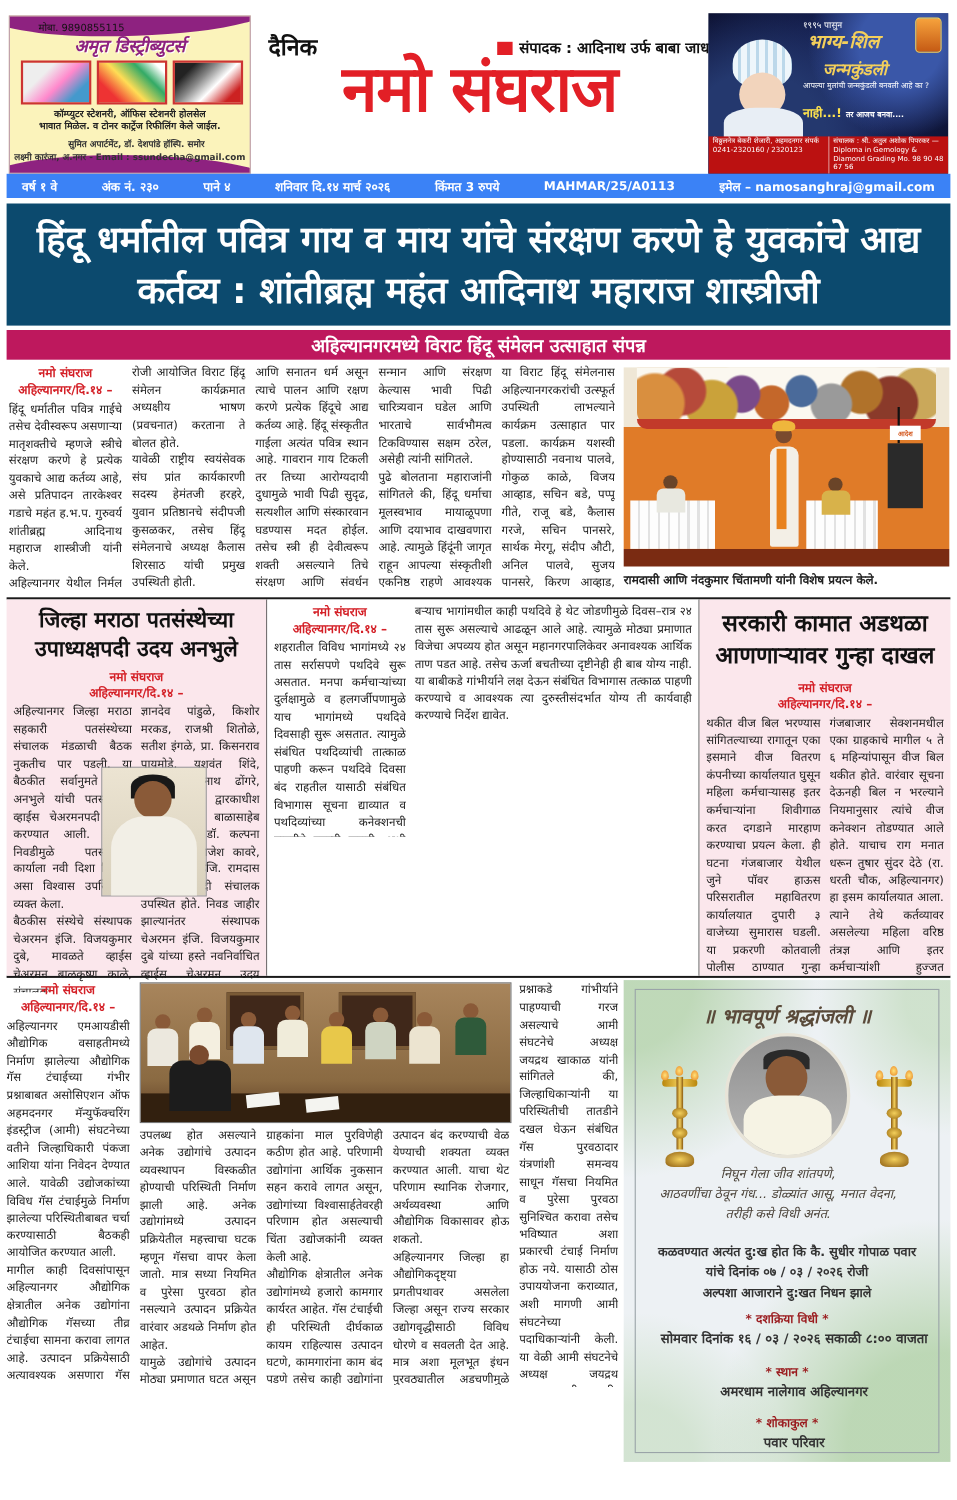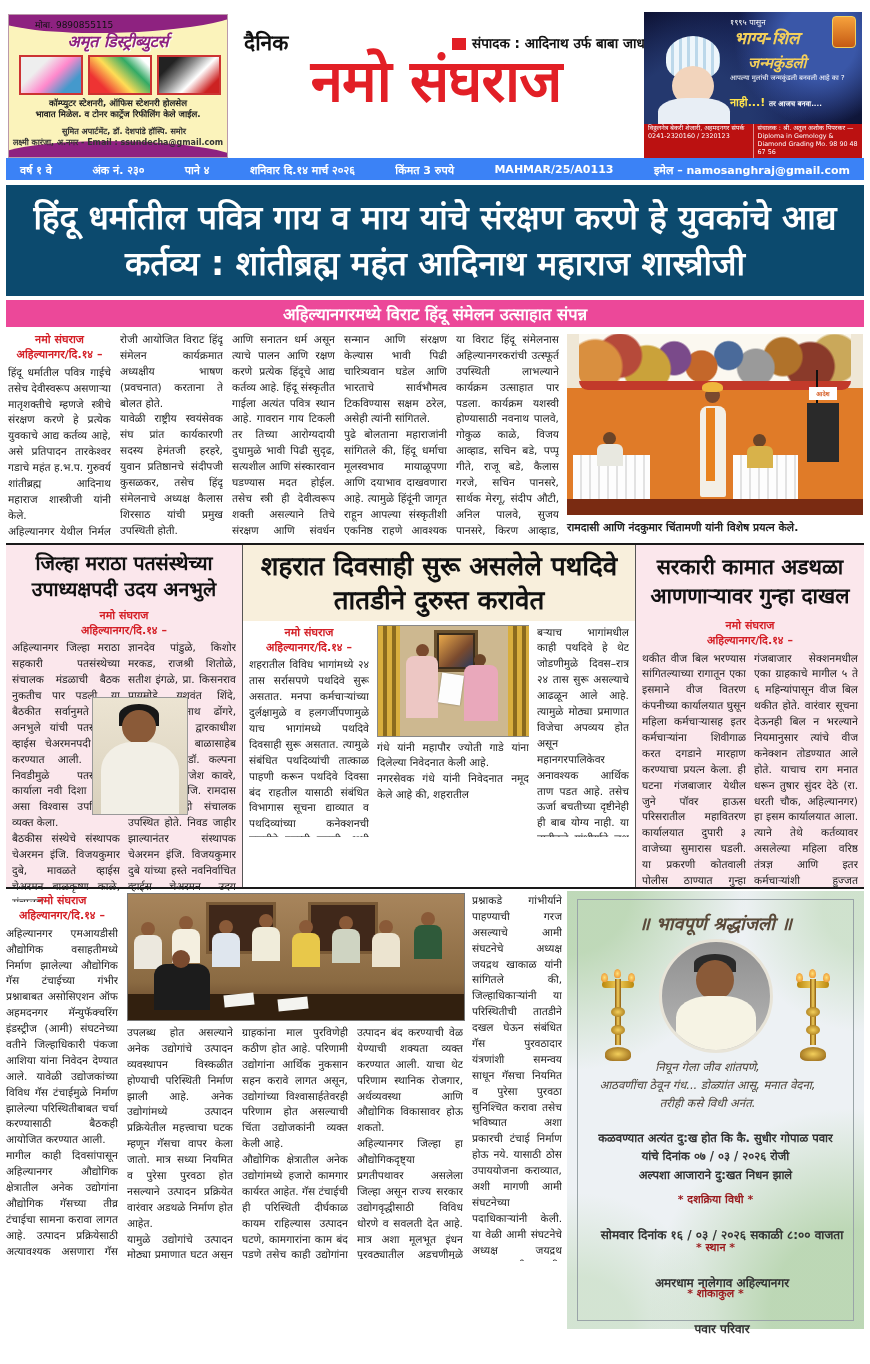--- a/index.html
+++ b/index.html
@@ -55,21 +55,21 @@
 
   
   .infobar{position:absolute;top:158px;left:6px;right:6px;height:22px;background:#3b82f6;
            display:flex;align-items:center;justify-content:space-between;padding:0 14px;box-sizing:border-box;}
   .infobar span{color:#fff;font-size:11px;font-weight:bold;white-space:nowrap;}
 
   
   .lead-banner{position:absolute;top:185px;left:6px;right:6px;height:111px;background:#0c4a6e;
                display:flex;align-items:center;justify-content:center;text-align:center;}
   .lead-banner .t{color:#fff;font-size:33px;line-height:1.38;font-weight:800;padding:0 6px;}
-  .sub-banner{position:absolute;top:300px;left:6px;right:6px;height:27px;background:#ec4899;
+  .sub-banner{position:absolute;top:300px;left:6px;right:6px;height:27px;background:#be185d;
               display:flex;align-items:center;justify-content:center;}
   .sub-banner .t{color:#fff;font-size:16.5px;font-weight:bold;}
 
   
   .dateline{color:#d42027;font-weight:bold;text-align:center;font-size:11px;line-height:1.4;margin-bottom:2px;}
   .body-txt{font-size:10.6px;line-height:1.5;}
 
   
   .lead-article{position:absolute;top:332px;left:8px;width:552px;height:206px;display:flex;gap:9px;}
   .lead-col{width:103px;height:206px;overflow:hidden;}
@@ -185,21 +185,21 @@
   .lamp .arms{position:absolute;left:1px;top:12px;width:32px;height:7px;border-radius:4px;background:linear-gradient(90deg,#b8860b,#f3cf5b,#b8860b);}
   .lamp .f{position:absolute;width:7px;height:9px;border-radius:50% 50% 50% 50%/60% 60% 40% 40%;background:radial-gradient(#ffe27a,#e8821e);top:4px;}
   .lamp .f1{left:0px;} .lamp .f2{left:13px;top:0px;} .lamp .f3{right:0px;}
   .lamp .knob{position:absolute;left:10px;width:14px;height:10px;border-radius:50%;background:radial-gradient(#f3cf5b,#9a6a10);}
   .lamp .k1{top:38px;} .lamp .k2{top:56px;}
   .lamp .base{position:absolute;left:4px;bottom:0;width:26px;height:14px;border-radius:50% 50% 30% 30%;background:radial-gradient(#f3cf5b,#8a5a10);}
   .obit-poem{position:absolute;left:0;right:16px;top:168px;text-align:center;font-size:11.5px;line-height:1.55;color:#4a4238;font-style:italic;}
   .obit-ann{position:absolute;left:14px;right:14px;top:238px;text-align:center;font-size:11.5px;font-weight:bold;color:#333;line-height:1.6;}
   .obit-sec{position:absolute;left:10px;right:10px;text-align:center;}
   .obit-sec .st{font-size:11px;font-weight:800;color:#9a1b1e;}
-  .obit-sec .sx{font-size:12px;font-weight:bold;color:#333;margin-top:20px;padding-left:13px;}
+  .obit-sec .sx{font-size:12px;font-weight:bold;color:#333;margin-top:2px;padding-left:13px;}
   .sec1{top:300px;} .sec2{top:348px;} .sec3{top:394px;}
 </style>
 </head>
 <body>
 
 <div class="page">
 
   <div class="header">
 
     <div class="ad-left">
@@ -322,44 +322,27 @@
         <div class="c body-txt just prelines">ज्ञानदेव पांडुळे, किशोर मरकड, राजश्री शितोळे, सतीश इंगळे, प्रा. किसनराव पायमोडे, यशवंत शिंदे, अॅड. काशिनाथ ढोंगरे, संभाजी मते, द्वारकाधीश राजे भोसले, बाळासाहेब सोनाळे, प्रा. डॉ. कल्पना दुबे, अॅड. राजेश कावरे, अच्युत गाडे, इंजि. रामदास काळदाते आदी संचालक उपस्थित होते. निवड जाहीर झाल्यानंतर संस्थापक चेअरमन इंजि. विजयकुमार दुबे यांच्या हस्ते नवनिर्वाचित व्हाईस चेअरमन उदय अनभुले यांचा सत्कार करण्यात आला.</div>
       </div>
       <div class="maratha-photo">
         <div class="hair"></div>
         <div class="face"></div>
         <div class="shirt"></div>
       </div>
     </div>
 
     <div class="m-center">
-      <div class="hl-band">
-        <div class="hl">शहरात दिवसाही सुरू असलेले पथदिवे तातडीने दुरुस्त करावेत</div>
-      </div>
       <div class="m-cols3">
         <div class="c1">
           <div class="dateline">
             <span>नमो संघराज</span><br>
             <span>अहिल्यानगर/दि.१४ –</span>
           </div>
           <div class="body-txt just prelines">शहरातील विविध भागांमध्ये २४ तास सर्रासपणे पथदिवे सुरू असतात. मनपा कर्मचाऱ्यांच्या दुर्लक्षामुळे व हलगर्जीपणामुळे याच भागांमध्ये पथदिवे दिवसाही सुरू असतात. त्यामुळे संबंधित पथदिव्यांची तात्काळ पाहणी करून पथदिवे दिवसा बंद राहतील यासाठी संबंधित विभागास सूचना द्याव्यात व पथदिव्यांच्या कनेक्शनची तातडीने दुरुस्ती करावी, अशी मागणी भाजपाचे नगरसेवक ऋग्वेद</div>
-        </div>
-        <div class="c2">
-          <div class="street-photo">
-            <div class="curt l"></div>
-            <div class="curt r"></div>
-            <div class="frame"></div>
-            <div class="man-h"></div>
-            <div class="man-b"></div>
-            <div class="wom-h"></div>
-            <div class="wom-b"></div>
-            <div class="paper"></div>
-          </div>
-          <div class="body-txt just prelines">गंधे यांनी महापौर ज्योती गाडे यांना दिलेल्या निवेदनात केली आहे.
-नगरसेवक गंधे यांनी निवेदनात नमूद केले आहे की, शहरातील</div>
         </div>
         <div class="c3">
           <div class="body-txt just prelines">बऱ्याच भागांमधील काही पथदिवे हे थेट जोडणीमुळे दिवस–रात्र २४ तास सुरू असल्याचे आढळून आले आहे. त्यामुळे मोठ्या प्रमाणात विजेचा अपव्यय होत असून महानगरपालिकेवर अनावश्यक आर्थिक ताण पडत आहे. तसेच ऊर्जा बचतीच्या दृष्टीनेही ही बाब योग्य नाही. या बाबीकडे गांभीर्याने लक्ष देऊन संबंधित विभागास तत्काळ पाहणी करण्याचे व आवश्यक त्या दुरुस्तीसंदर्भात योग्य ती कार्यवाही करण्याचे निर्देश द्यावेत.</div>
         </div>
       </div>
     </div>
 
     <div class="m-right">
       <div class="hl">सरकारी कामात अडथळा आणणाऱ्यावर गुन्हा दाखल</div>
       <div class="dateline">

